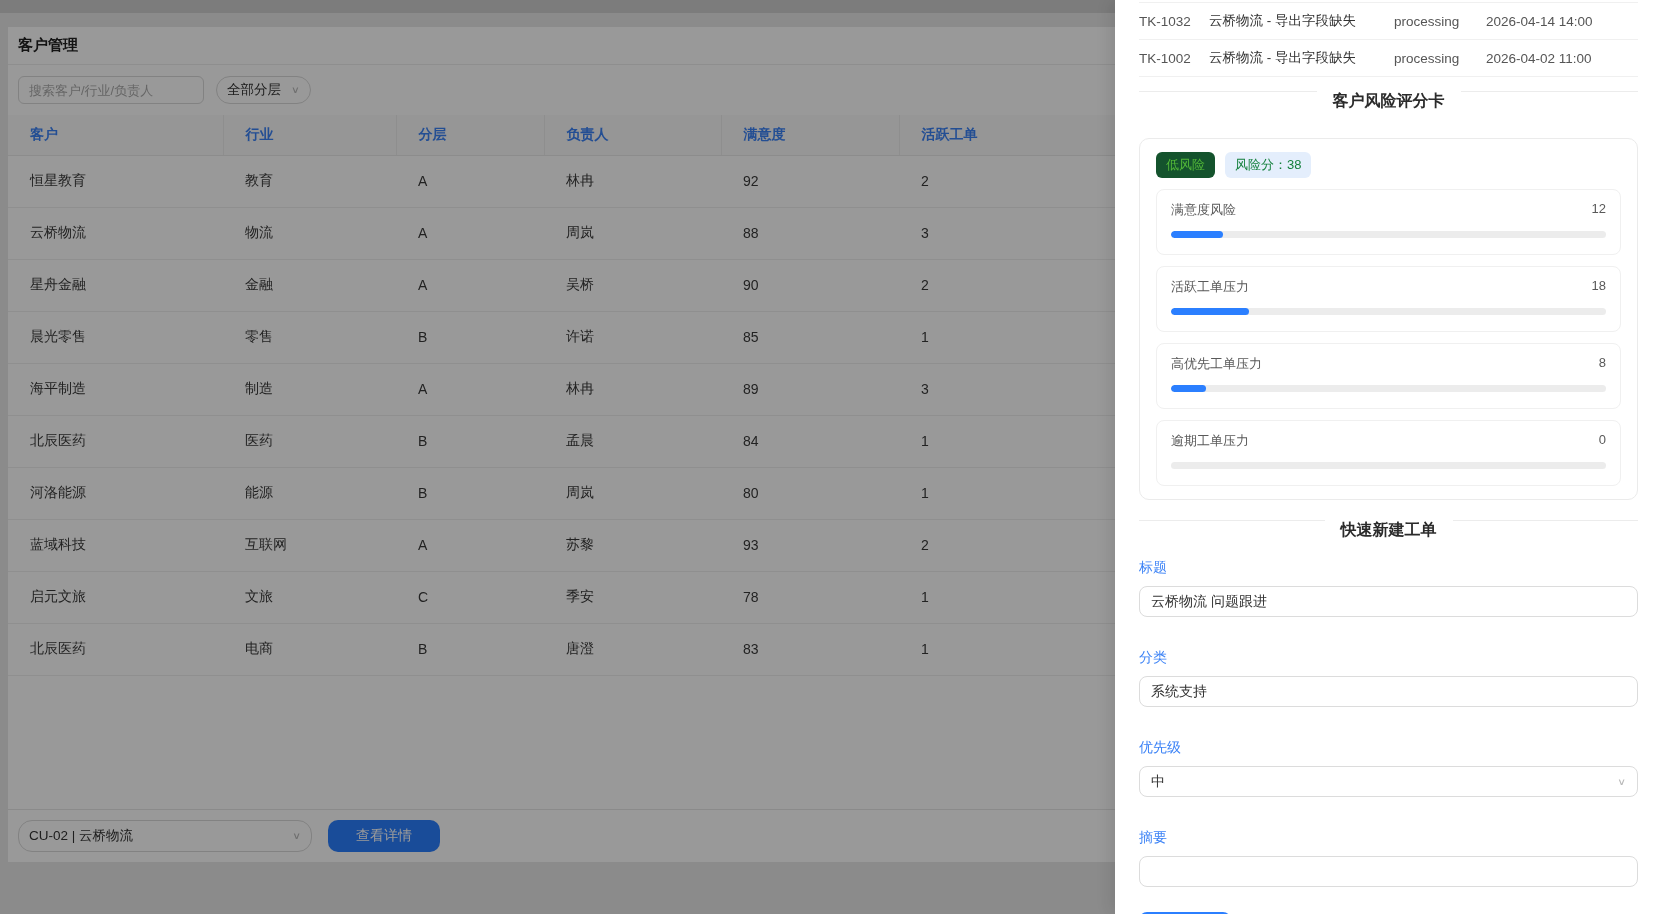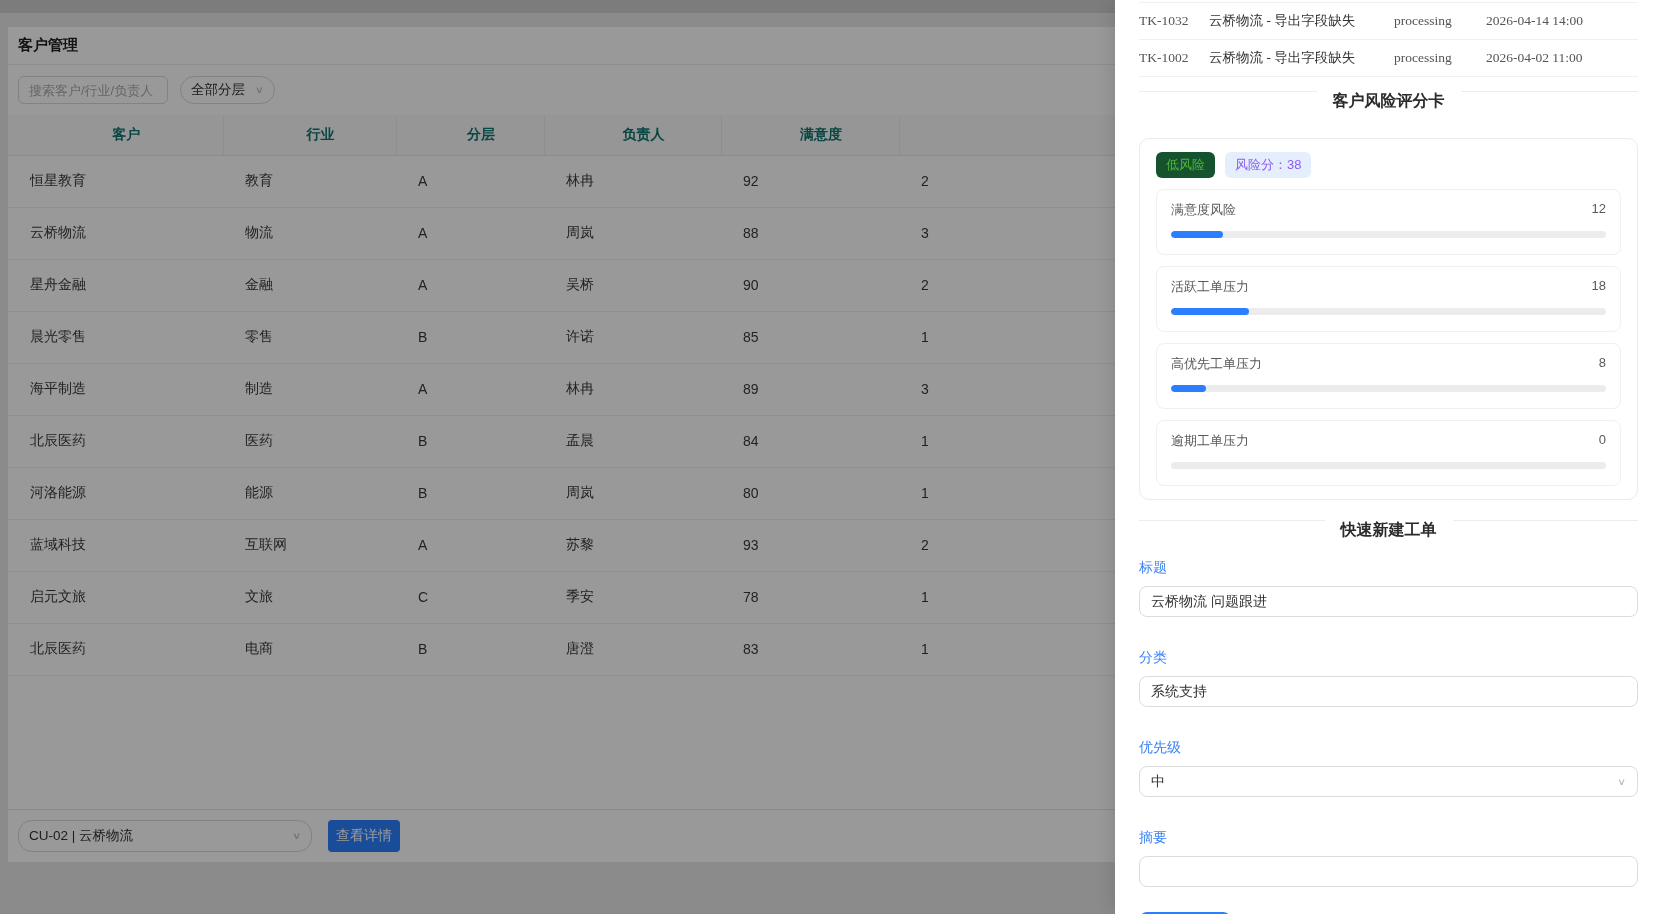--- a/index.html
+++ b/index.html
@@ -6,61 +6,61 @@
   html,body { width:1662px; height:914px; overflow:hidden;
     font-family:"Liberation Sans","DejaVu Sans",sans-serif; background:#e8e8e8; }
 
   
   .topbar { height:13px; background:#cfcfcf; }
   .main-card { margin:14px 8px 0 8px; height:835px; background:#fff;
     display:flex; flex-direction:column; }
   .card-title { font-size:15px; font-weight:bold; color:#222;
     padding:9px 16px 9px 10px; border-bottom:1px solid #ededed; }
   .toolbar { display:flex; gap:12px; padding:11px 16px 11px 10px; align-items:center; }
-  .search-input { width:150px; height:28px; border:1px solid #d9d9d9; border-radius:6px;
+  .search-input { width:186px; height:28px; border:1px solid #d9d9d9; border-radius:6px;
     padding:0 10px; font-size:13px; color:#333; outline:none; background:#fff; }
   .search-input::placeholder { color:#aaa; }
   .fake-select { height:28px; border:1px solid #d9d9d9; border-radius:14px; background:#fff;
     display:flex; align-items:center; gap:10px; padding:0 10px; font-size:13.5px; color:#333; cursor:pointer; }
   .chev { color:#b9b9b9; font-size:12px; transform:scaleY(.8); }
   table { border-collapse:collapse; width:100%; table-layout:fixed; }
-  thead th { height:40px; text-align:center; font-size:14px; color:#0f766e; font-weight:bold;
+  thead th { height:40px; text-align:left; font-size:14px; color:#3b82f6; font-weight:bold;
     padding-left:22px; background:#fafafa; border-bottom:1px solid #e9e9e9;
     border-right:1px solid #ededed; }
   thead th:last-child { border-right:none; }
   tbody td { height:52px; font-size:14px; color:#3a3a3a; padding-left:22px;
     border-bottom:1px solid #efefef; background:#fff; }
   .card-spacer { flex:1; }
   .card-footer { border-top:1px solid #e7e7e7; padding:10px 16px 10px 10px;
     display:flex; gap:16px; align-items:center; }
   .cust-select { width:294px; height:32px; justify-content:space-between; }
-  .btn-primary { background:#2b7fff; color:#fff; border:none; border-radius:4px;
-    font-size:14px; padding:7px 8px; cursor:pointer; font-family:inherit; }
+  .btn-primary { background:#2b7fff; color:#fff; border:none; border-radius:10px;
+    font-size:14px; padding:7px 28px; cursor:pointer; font-family:inherit; }
 
   
   .modal-overlay { position:fixed; inset:0; background:rgba(0,0,0,0.40); z-index:10; }
 
   
   .drawer { position:fixed; top:0; right:0; width:547px; height:914px; background:#fff;
     z-index:20; box-shadow:-6px 0 16px rgba(0,0,0,0.10); padding:2px 24px 0 24px; overflow:hidden; }
   .ticket-list { border-top:1px solid #f0f0f0; }
   .ticket-row { display:flex; align-items:center; height:37px; border-bottom:1px solid #f0f0f0;
-    font-size:13.5px; cursor:pointer;font-family:Liberation Serif, serif; }
+    font-size:13.5px; cursor:pointer; }
   .ticket-id { width:70px; color:#555; }
   .ticket-title { flex:1; color:#333; }
   .ticket-status { width:92px; color:#555; }
   .ticket-time { width:152px; color:#555; }
   .sec-divider { display:flex; align-items:flex-start; gap:16px; margin:14px 0 26px 0; }
   .sec-divider::before, .sec-divider::after { content:""; flex:1; height:1px; background:#ececec; }
   .sec-divider span { font-size:16px; font-weight:bold; color:#2b2b2b; }
   .risk-card { border:1px solid #ebebeb; border-radius:10px; padding:13px 16px 13px 16px; }
   .badges { display:flex; gap:10px; }
   .badge { border-radius:6px; font-size:13px; padding:4px 10px; }
   .badge-green { background:#14532d; color:#52b838; }
-  .badge-blue  { background:#e4eefc; color:#8b5cf6; }
+  .badge-blue  { background:#e4eefc; color:#15803d; }
   .metric-box { border:1px solid #f0f0f0; border-radius:8px; padding:11px 14px 16px 14px; margin-top:11px; }
   .metric-head { display:flex; justify-content:space-between; font-size:13px; color:#595959; }
   .metric-track { margin-top:12px; height:7px; background:#ececec; border-radius:4px; overflow:hidden; }
   .metric-fill { height:7px; border-radius:4px; }
   .form-divider { margin:20px 0 18px 0; }
   .form-group { margin-bottom:32px; }
   .form-label { font-size:14px; color:#3b82f6; margin-bottom:9px; }
   .form-input { width:100%; height:31px; border:1px solid #dcdcdc; border-radius:8px;
     padding:0 11px; font-size:14px; color:#333; outline:none; background:#fff; font-family:inherit; }
   .form-select { width:100%; height:31px; border:1px solid #dcdcdc; border-radius:8px;

